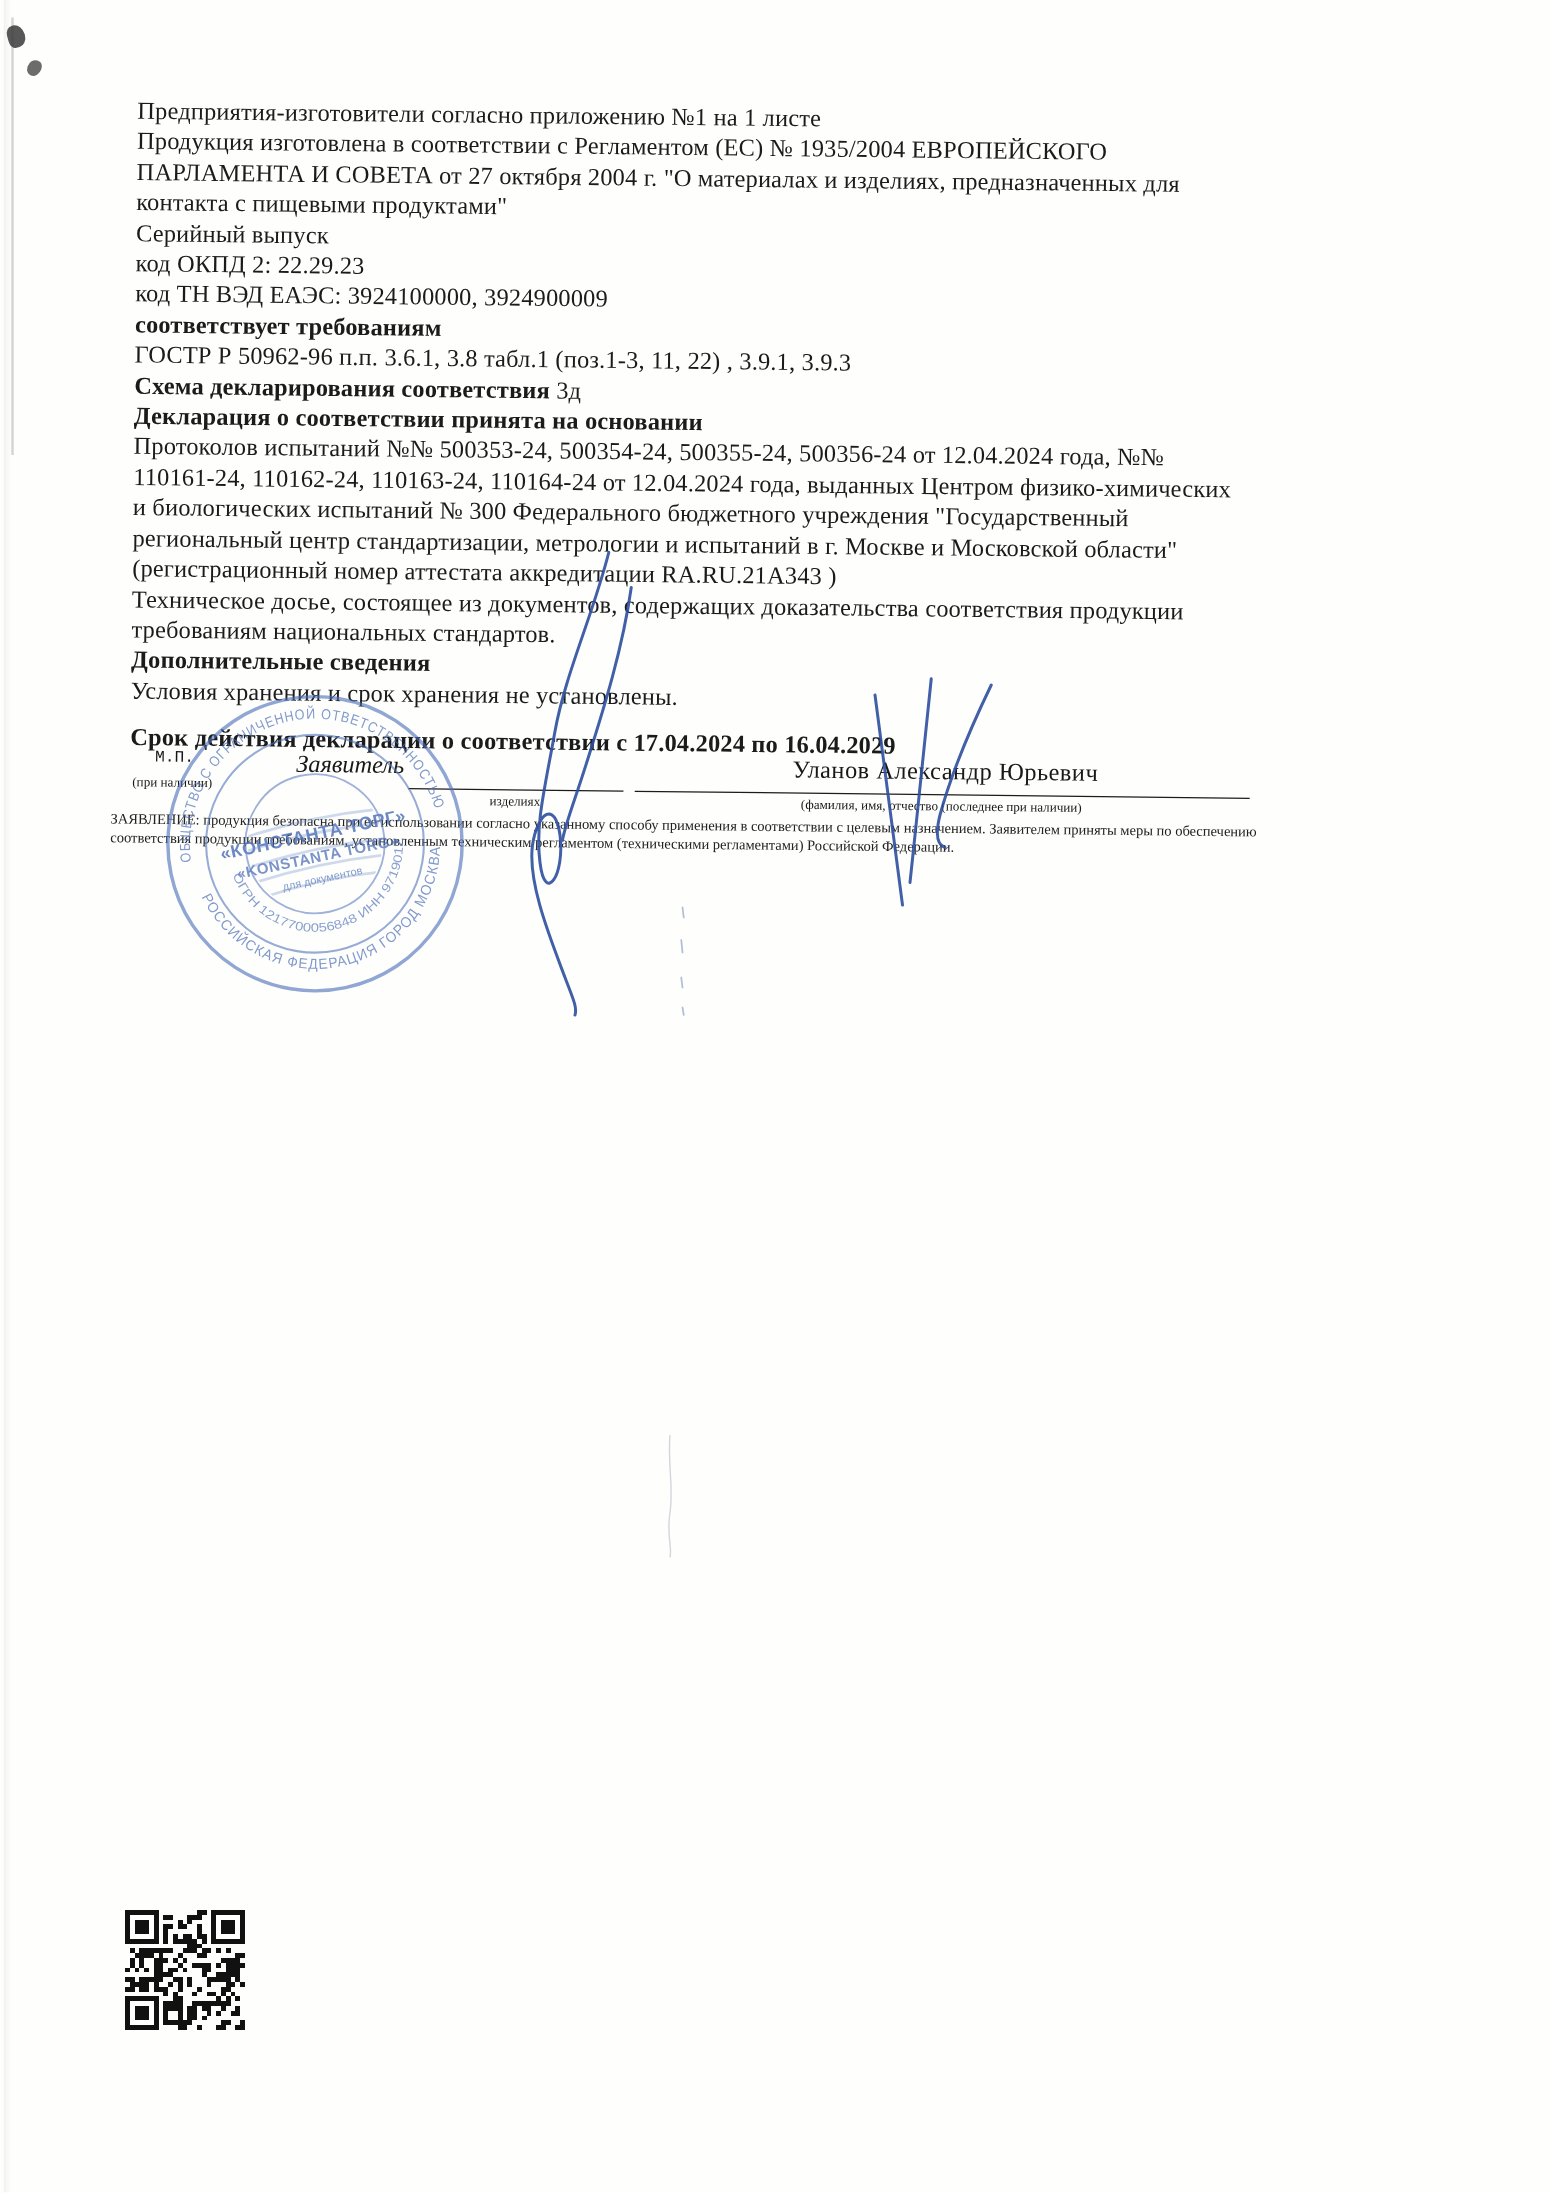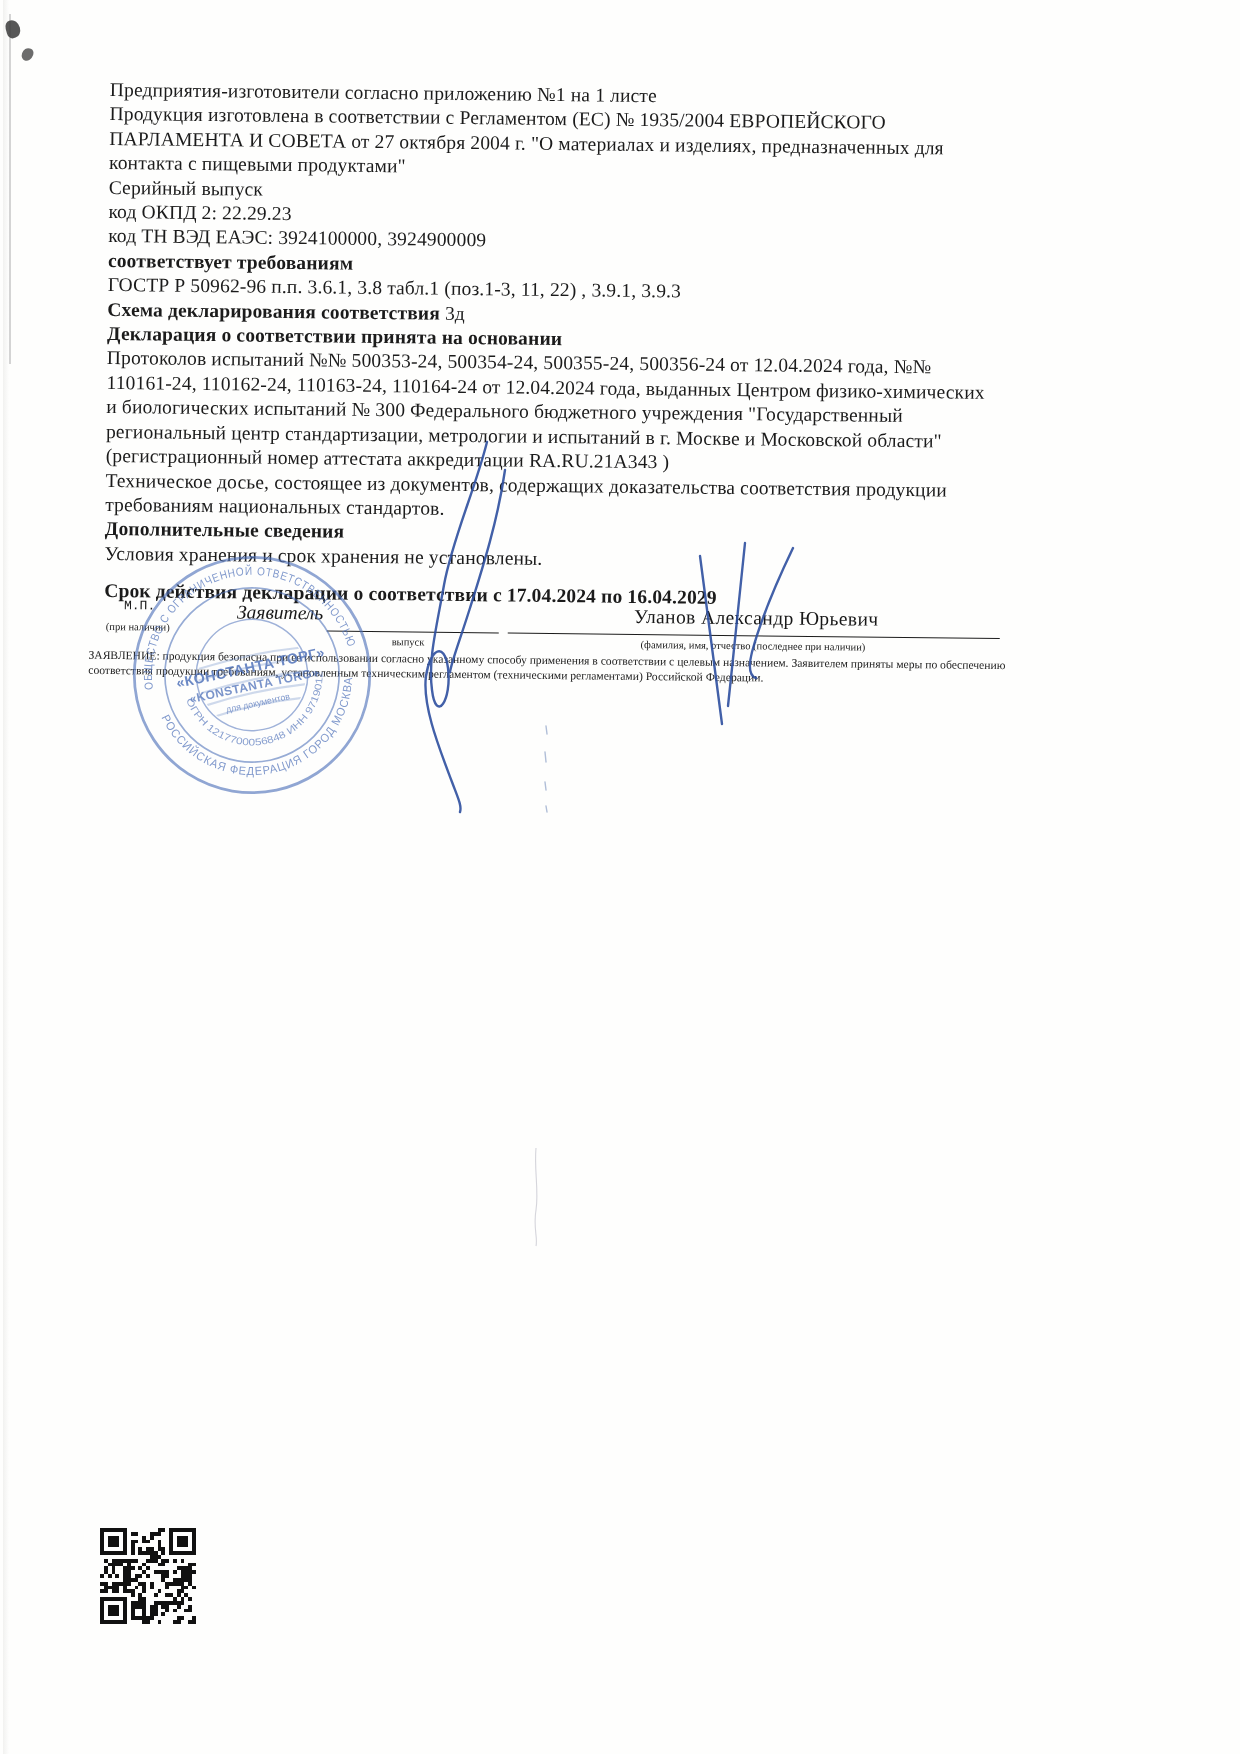--- a/index.html
+++ b/index.html
@@ -84,21 +84,21 @@
     <div class="ln"><b></b><span>Условия хранения и срок хранения не установлены.</span></div>
     <div class="ln gap"><b>Срок действия декларации о соответствии с 17.04.2024 по 16.04.2029</b><span></span></div>
   </div>
 
   <div class="sigrow">
     <div class="mp">М.П.</div>
     <div class="mp-note">(при наличии)</div>
     <div class="applicant-label">Заявитель</div>
     <div class="sig-line-left"></div>
     <div class="sig-line-right"></div>
-    <div class="sign-note">выпуск</div>
+    <div class="sign-note">изделиях</div>
     <div class="fio">Уланов Александр Юрьевич</div>
     <div class="fio-note">(фамилия, имя, отчество (последнее при наличии)</div>
     <div class="statement">
       <div>ЗАЯВЛЕНИЕ: продукция безопасна при ее использовании согласно указанному способу применения в соответствии с целевым назначением. Заявителем приняты меры по обеспечению</div>
       <div>соответствия продукции требованиям, установленным техническим регламентом (техническими регламентами) Российской Федерации.</div>
     </div>
   </div>
 
 </div>
 

